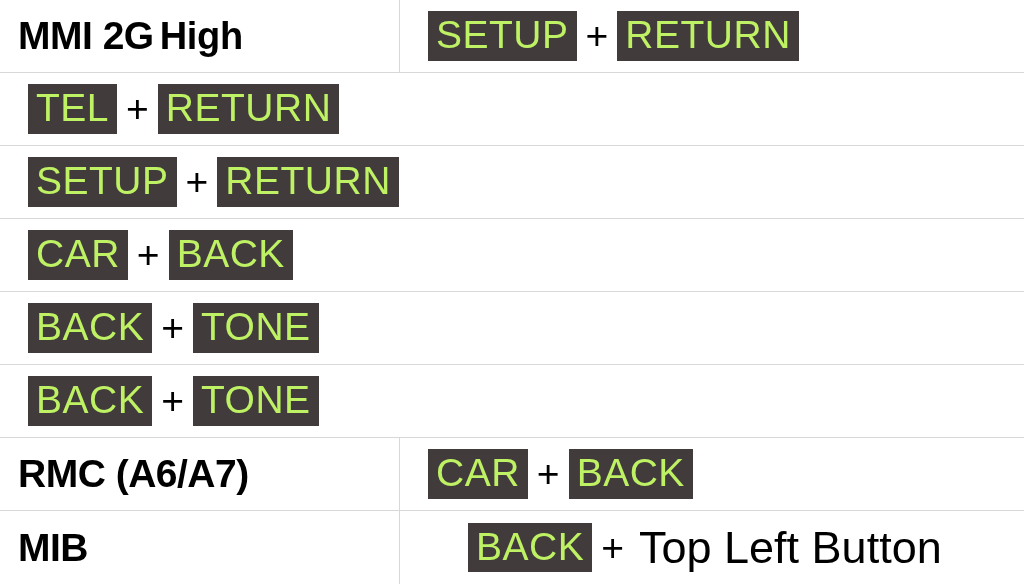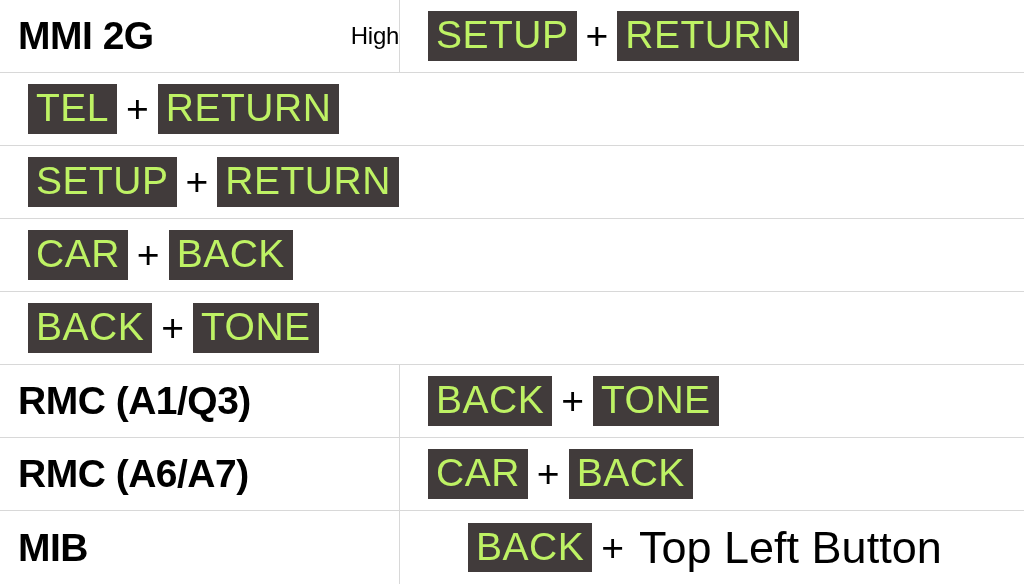--- a/index.html
+++ b/index.html
@@ -27,41 +27,40 @@
       border-bottom: none;
       gap: 40px;
     }
     .cell-left {
       width: 400px;
       padding-left: 18px;
       border-right: 1px solid #d8d8d8;
       height: 100%;
       display: flex;
       align-items: center;
-      justify-content: space-between;
     }
     .cell-right {
       flex: 1;
       padding-left: 28px;
       height: 100%;
       display: flex;
       align-items: center;
       font-size: 39px;
       font-weight: 400;
       color: #000;
     }
     .system-name {
       font-size: 39px;
       font-weight: 700;
       color: #000;
       letter-spacing: -0.5px;
     }
     .system-sub {
-      font-size: 24px;
-      font-weight: 400;
+      font-size: 38px;
+      font-weight: 700;
       color: #000;
       margin-left: 6px;
       letter-spacing: -0.3px;
     }
     .key {
       display: inline-block;
       background: #413b3b;
       color: #bef264;
       padding: 4px 8px 5px 8px;
       font-size: 39px;
@@ -124,23 +123,20 @@
 
   <div class="row">
     <div class="cell-right">
       <span class="key">BACK</span>
       <span class="plus">+</span>
       <span class="key">TONE</span>
     </div>
   </div>
 
   <div class="row">
-    <div class="cell-left">
-      <span class="system-name">RMC (A1/Q3)</span>
-    </div>
     <div class="cell-right">
       <span class="key">BACK</span>
       <span class="plus">+</span>
       <span class="key">TONE</span>
     </div>
   </div>
 
   <div class="row">
     <div class="cell-left">
       <span class="system-name">RMC (A6/A7)</span>

